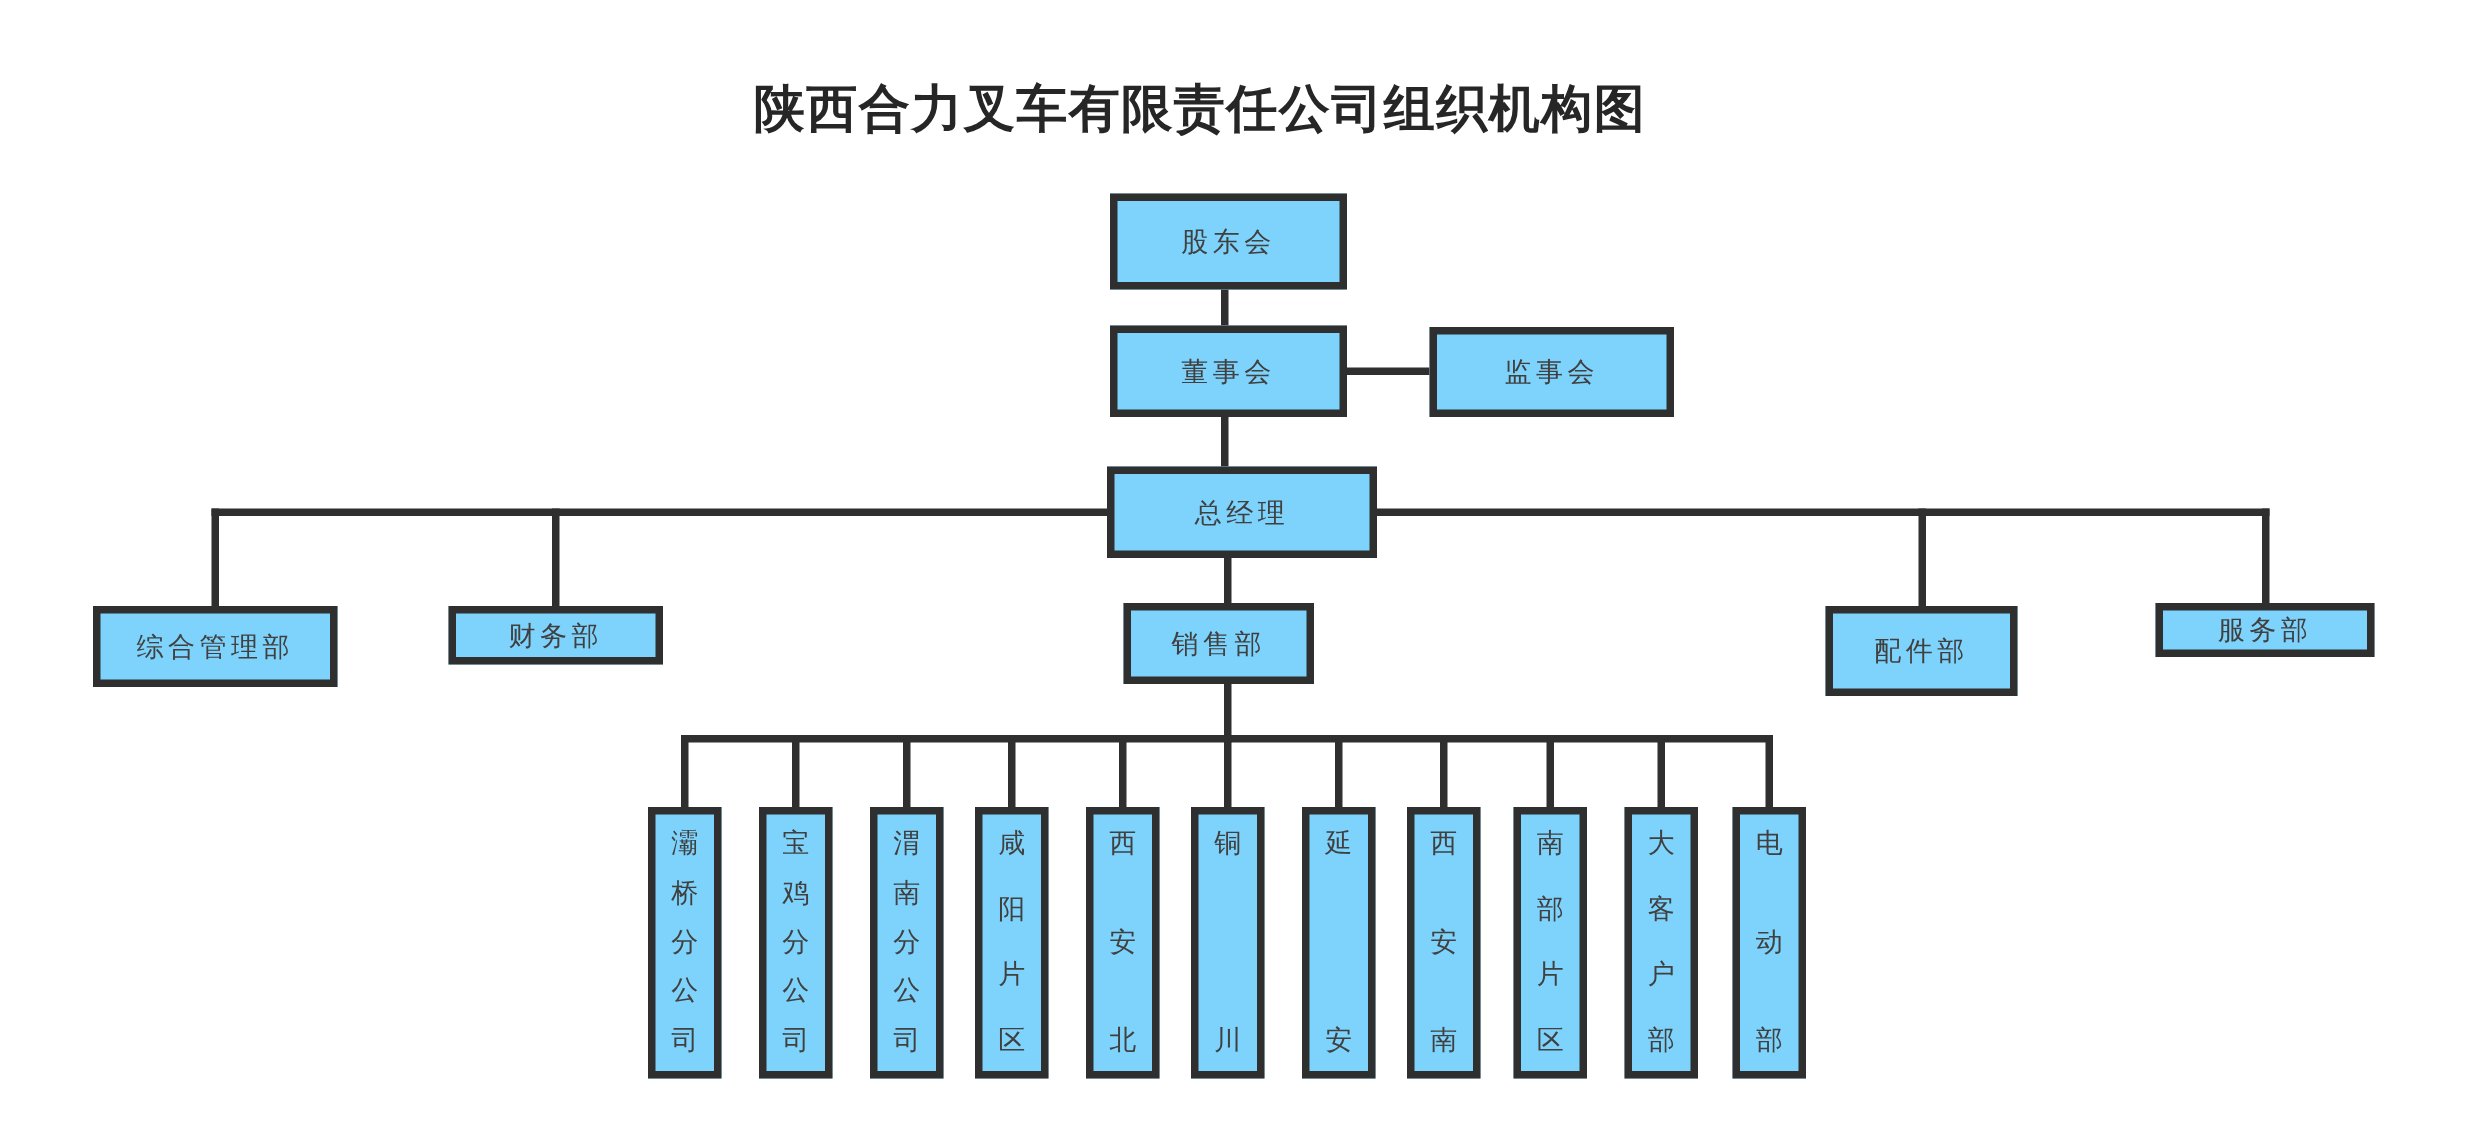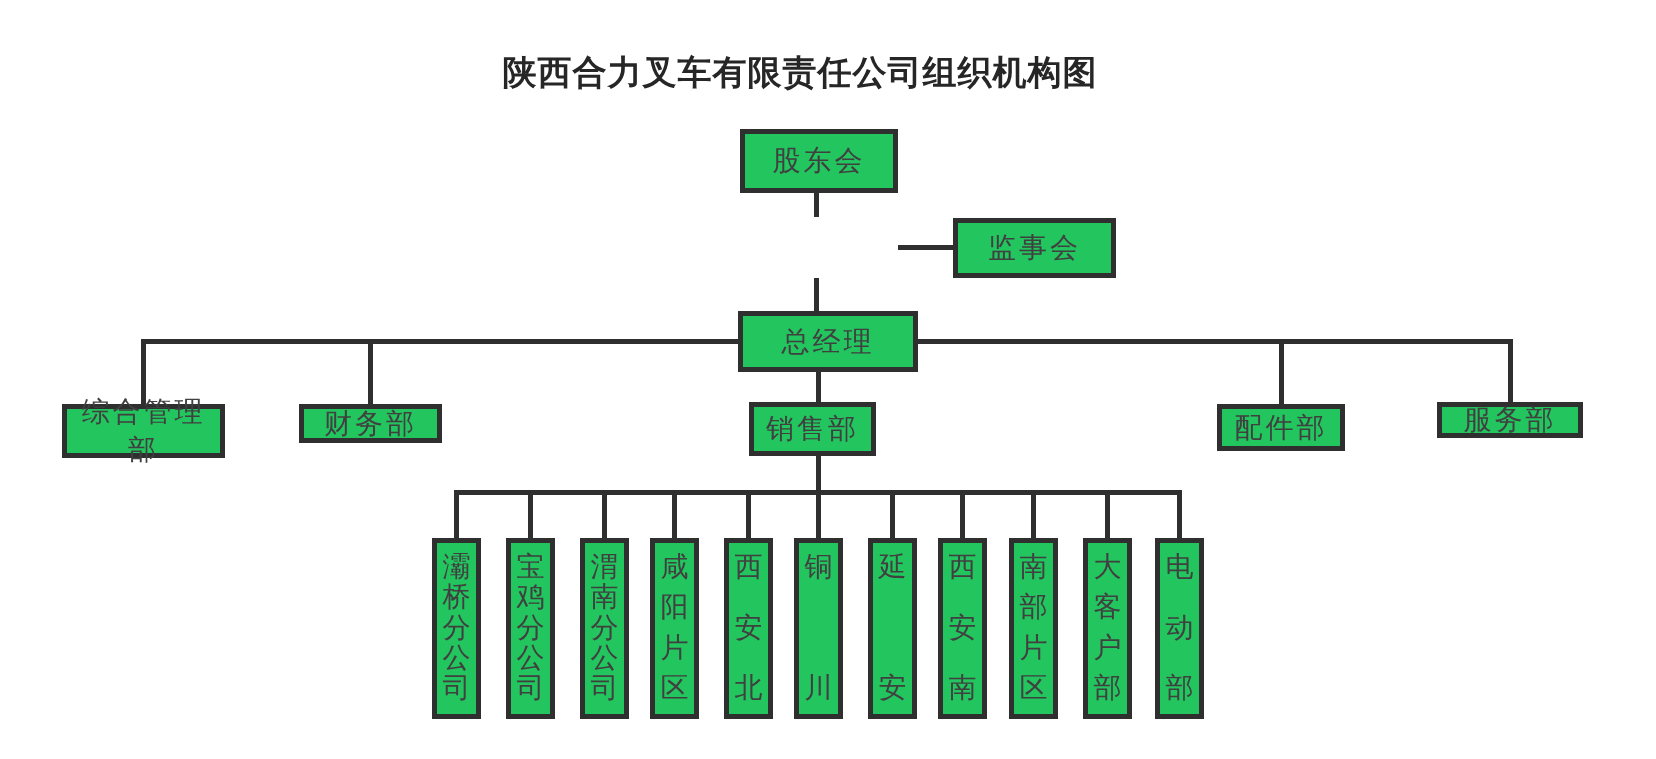--- a/index.html
+++ b/index.html
@@ -17,26 +17,26 @@
     text-align:center;
     font-family:"Liberation Sans","DejaVu Sans",sans-serif;
     font-weight:bold;
     font-size:34px;
     letter-spacing:1px;
     color:#262626;
   }
   .node{
     position:absolute;
     box-sizing:border-box;
-    background:#22c55e;
+    background:#7dd3fc;
     border:5px solid #2f2f2f;
     display:flex;
     align-items:center;
     justify-content:center;
-    font-size:28px;
+    font-size:18px;
     letter-spacing:3px;
     color:#404040;
     z-index:2;
   }
   .vnode{
     flex-direction:column;
     justify-content:space-between;
     padding:10px 0 12px 0;
     letter-spacing:0;
     line-height:1;
@@ -49,21 +49,21 @@
   }
   
   .b-shareholders{left:740px;top:129px;width:158px;height:64px;}
   .b-board{left:740px;top:217px;width:158px;height:61px;}
   .b-supervisory{left:953px;top:218px;width:163px;height:60px;}
   .b-gm{left:738px;top:311px;width:180px;height:61px;}
   
   .b-admin{left:62px;top:404px;width:163px;height:54px;text-align:center;}
   .b-finance{left:299px;top:404px;width:143px;height:39px;}
   .b-sales{left:749px;top:402px;width:127px;height:54px;}
-  .b-parts{left:1217px;top:404px;width:128px;height:47px;}
+  .b-parts{left:1217px;top:404px;width:128px;height:60px;}
   .b-service{left:1437px;top:402px;width:146px;height:36px;}
   
   .vnode{top:538px;width:49px;height:181px;}
   .u0{left:432px;} .u1{left:506px;} .u2{left:580px;} .u3{left:650px;}
   .u4{left:724px;} .u5{left:794px;} .u6{left:868px;} .u7{left:938px;}
   .u8{left:1009px;} .u9{left:1083px;} .u10{left:1155px;}
   
   .v-sh-board{left:814px;top:193px;width:5px;height:24px;}
   .h-board-sup{left:898px;top:245px;width:55px;height:5px;}
   .v-board-gm{left:814px;top:278px;width:5px;height:33px;}
@@ -104,20 +104,21 @@
   <div class="line du du3"></div>
   <div class="line du du4"></div>
   <div class="line du du5"></div>
   <div class="line du du6"></div>
   <div class="line du du7"></div>
   <div class="line du du8"></div>
   <div class="line du du9"></div>
   <div class="line du du10"></div>
 
   <div class="node b-shareholders">股东会</div>
+  <div class="node b-board">董事会</div>
   <div class="node b-supervisory">监事会</div>
   <div class="node b-gm">总经理</div>
 
   <div class="node b-admin">综合管理部</div>
   <div class="node b-finance">财务部</div>
   <div class="node b-sales">销售部</div>
   <div class="node b-parts">配件部</div>
   <div class="node b-service">服务部</div>
 
   <div class="node vnode u0">

